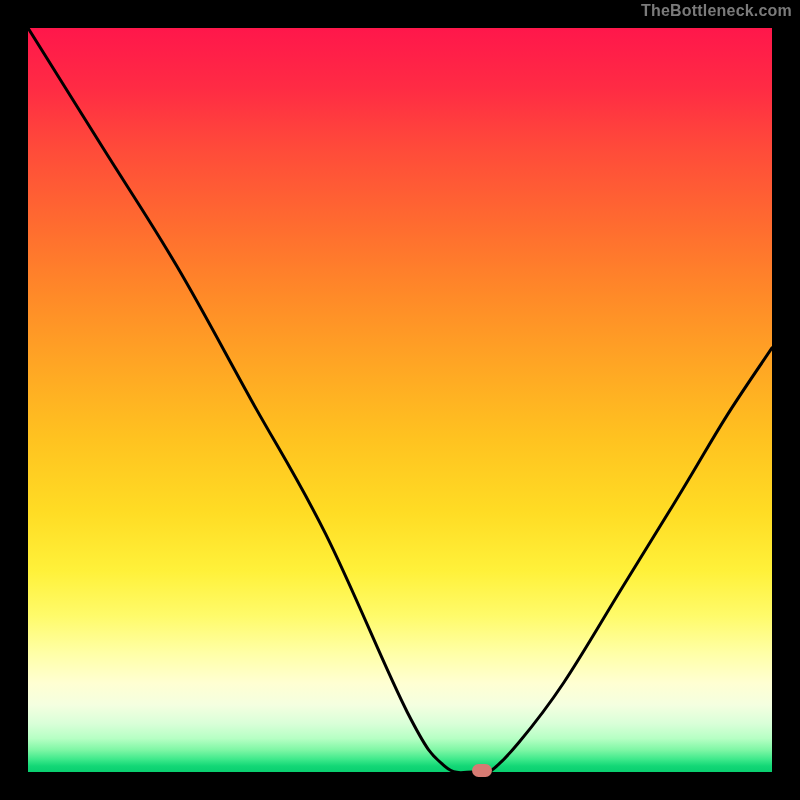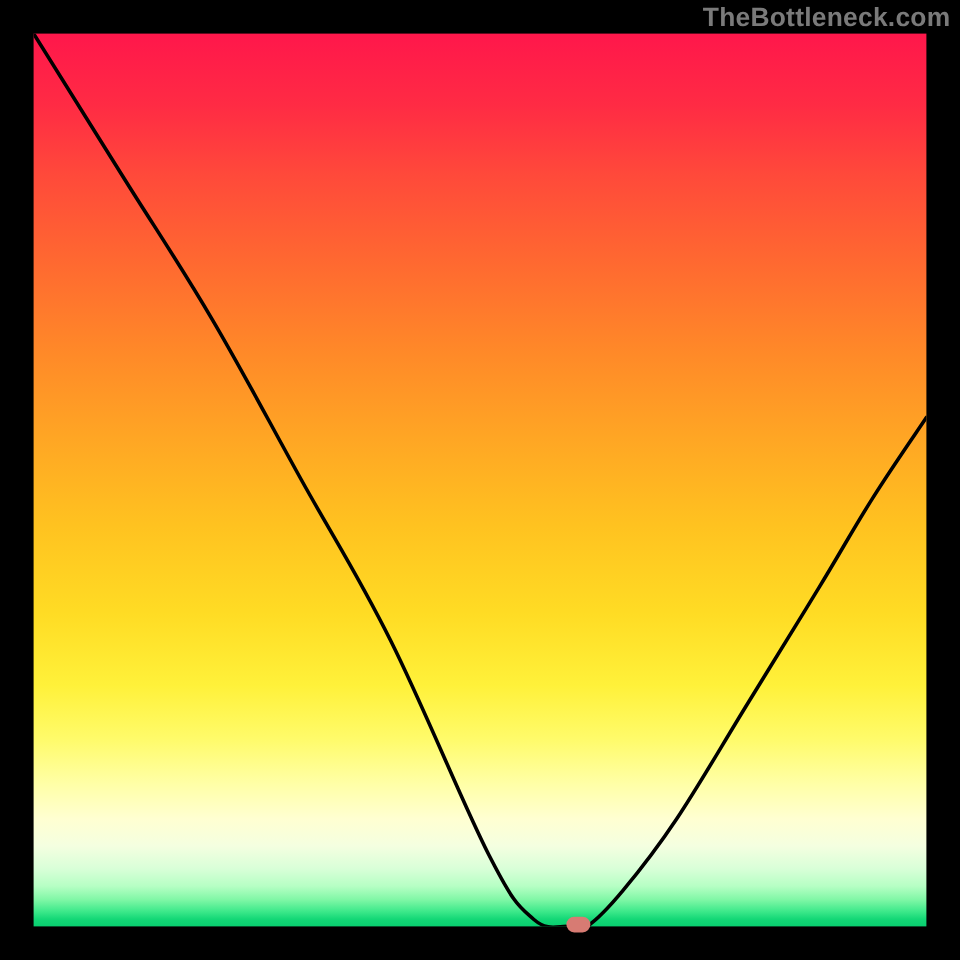--- a/index.html
+++ b/index.html
@@ -15,21 +15,21 @@
     position: relative;
     width: 800px;
     height: 800px;
     background: #000;
   }
   .watermark {
     position: absolute;
     top: 2px;
     right: 8px;
     color: #7a7a7a;
-    font-size: 22px;
+    font-size: 16px;
     font-weight: 600;
     letter-spacing: 0.2px;
     z-index: 10;
   }
   .plot-area {
     position: absolute;
     left: 28px;
     top: 28px;
     width: 744px;
     height: 744px;

